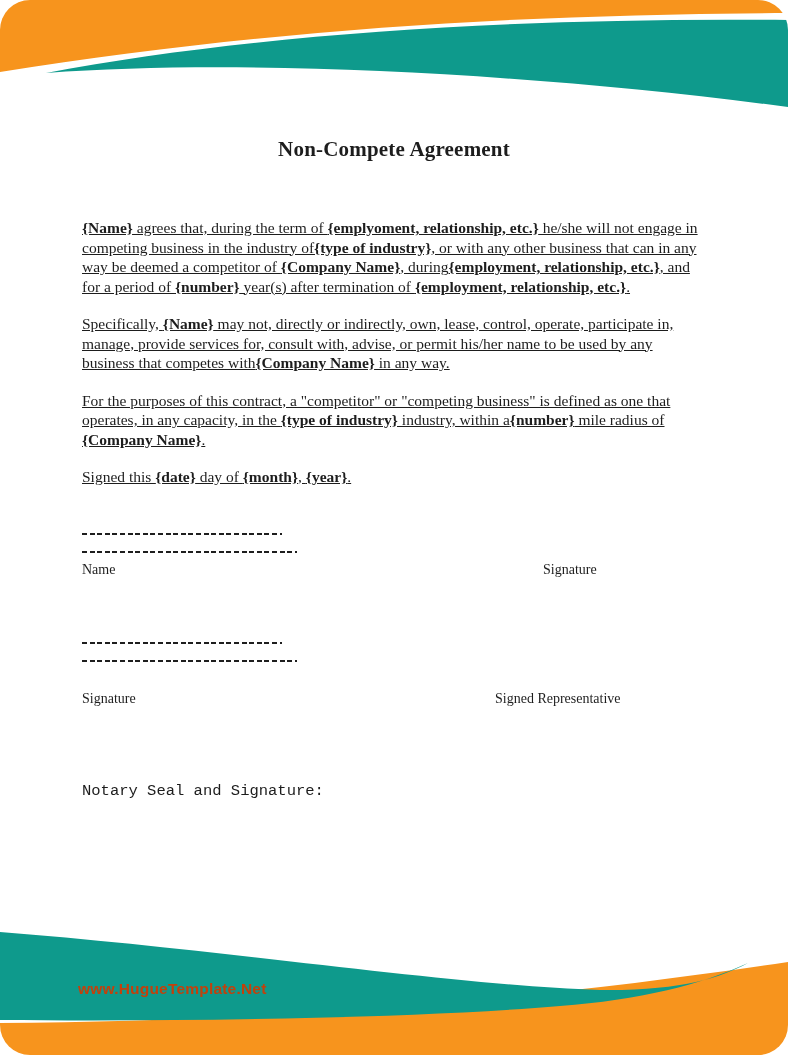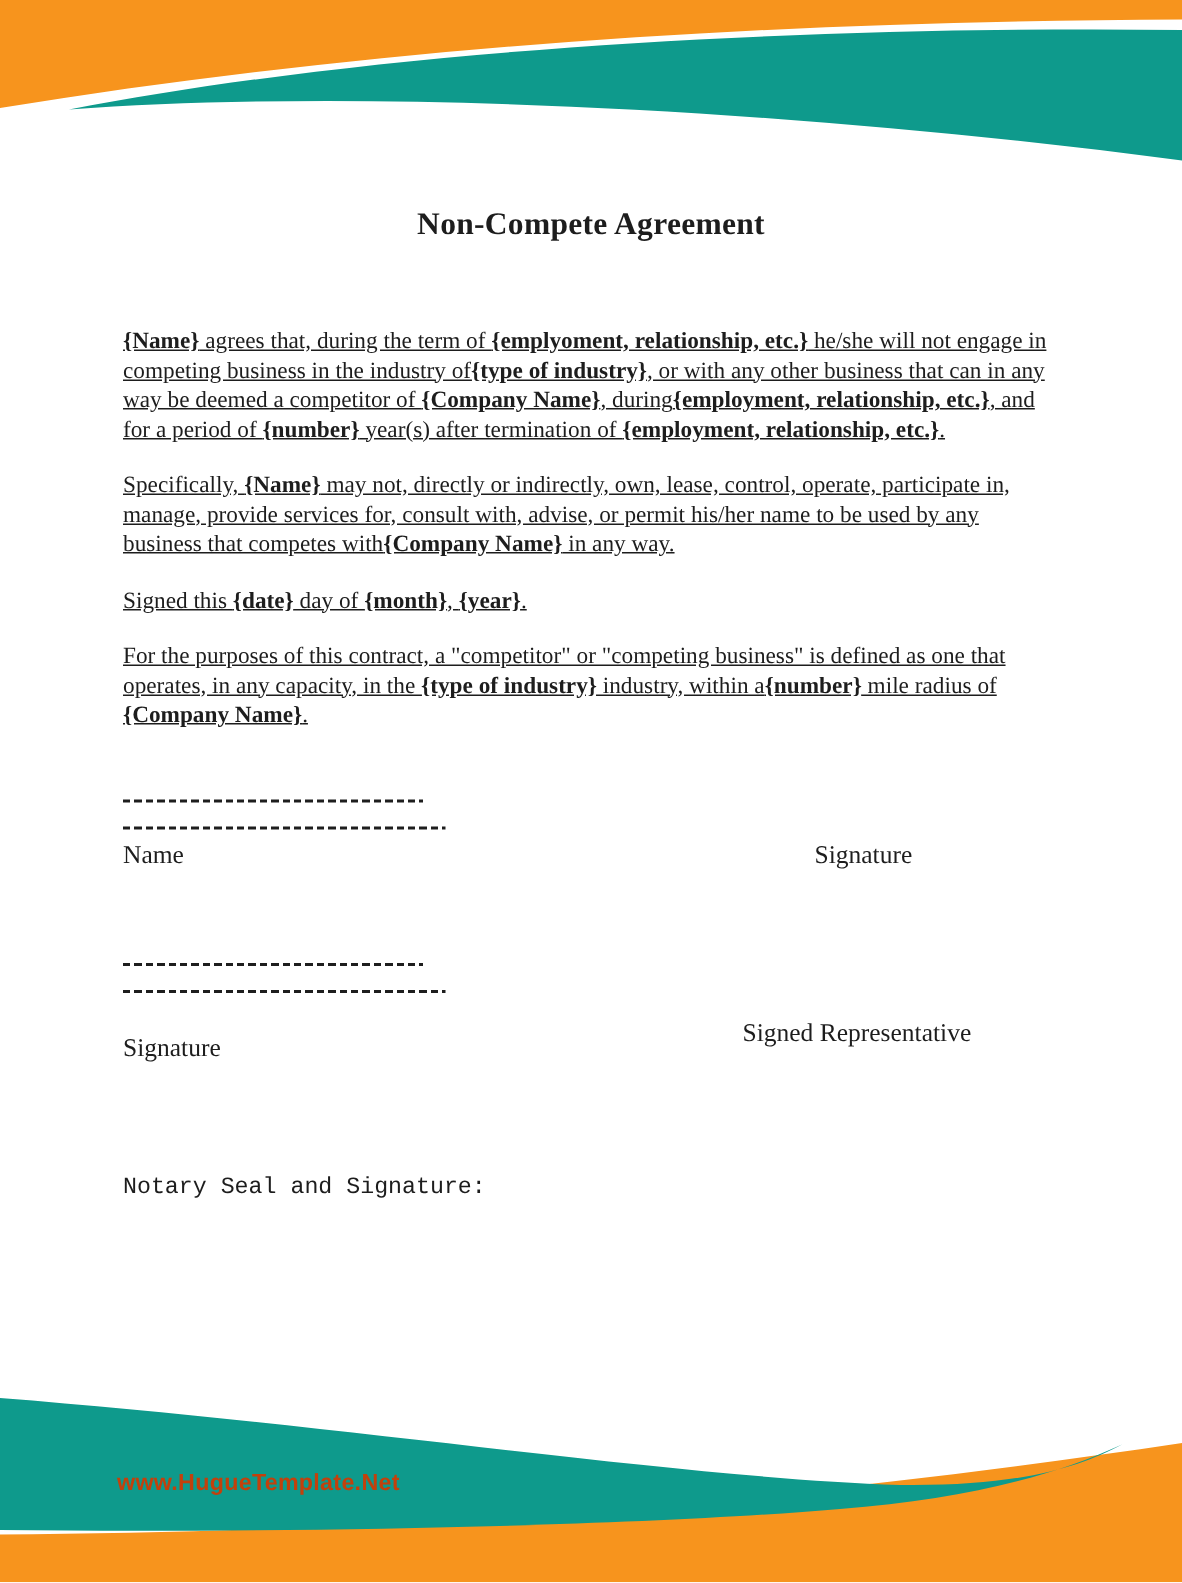--- a/index.html
+++ b/index.html
@@ -4,20 +4,21 @@
 <style>
   html, body { margin: 0; padding: 0; background: #ffffff; }
   .page {
     position: relative;
     width: 788px;
     height: 1055px;
     background: #ffffff;
     overflow: hidden;
     font-family: "Liberation Serif", "DejaVu Serif", serif;
     color: #1d1d1d;
+    border-radius: 30px;
   }
   .deco { position: absolute; left: 0; width: 788px; height: 125px; display: block; }
   .deco-top { top: 0; }
   .deco-bottom { bottom: 0; }
 
   .content {
     position: absolute;
     left: 82px;
     top: 0;
     width: 624px;
@@ -43,22 +44,22 @@
   .sig-block-1 { margin-top: 46px; }
   .sig-block-2 { margin-top: 63px; }
   .dash-line {
     height: 2px;
     background: repeating-linear-gradient(90deg, #1e1e1e 0 5px, transparent 5px 7.6px);
   }
   .dash-a { width: 200px; margin-bottom: 16px; }
   .dash-b { width: 215px; margin-bottom: 7px; }
   .sig-row {
     display: flex;
-    align-items: center;
-    font-size: 17px;
+    align-items: flex-end;
+    font-size: 14px;
     line-height: 19.5px;
   }
   .sig-left-1 { width: 461px; flex: none; }
   .sig-left-2 { width: 413px; flex: none; }
   .notary { margin: 74px 0 0 0; font-family: Liberation Mono, monospace; }
 
   .footer-url {
     position: absolute;
     left: 78px;
     top: 980px;
@@ -84,22 +85,22 @@
     <path d="M0,93 C280,91 520,72 788,32 L788,125 H0 Z" fill="#F7941D"></path>
     <path d="M0,2 C230,20 450,55 600,60 C680,61 720,48 748,33 C700,55 640,70 560,76 C420,88 180,92 0,90 Z" fill="#0E9A8C"></path>
   </svg>
 
   <div class="content">
     <h1 class="title">Non-Compete Agreement</h1>
 
     <div class="paras">
       <p><b>{Name}</b><span> agrees that, during the term of </span><b>{emplyoment, relationship, etc.}</b><span> he/she will not engage in competing business in the industry of</span><b>{type of industry}</b><span>, or with any other business that can in any way be deemed a competitor of </span><b>{Company Name}</b><span>, during</span><b>{employment, relationship, etc.}</b><span>, and for a period of </span><b>{number}</b><span> year(s) after termination of </span><b>{employment, relationship, etc.}</b><span>.</span></p>
       <p><span>Specifically, </span><b>{Name}</b><span> may not, directly or indirectly, own, lease, control, operate, participate in, manage, provide services for, consult with, advise, or permit his/her name to be used by any business that competes with</span><b>{Company Name}</b><span> in any way.</span></p>
+      <p><span>For the purposes of this contract, a "competitor" or "competing business" is defined as one that operates, in any capacity, in the </span><b>{type of industry}</b><span> industry, within a</span><b>{number}</b><span> mile radius of </span><b>{Company Name}</b><span>.</span></p>
       <p><span>Signed this </span><b>{date}</b><span> day of </span><b>{month}</b><span>, </span><b>{year}</b><span>.</span></p>
-      <p><span>For the purposes of this contract, a "competitor" or "competing business" is defined as one that operates, in any capacity, in the </span><b>{type of industry}</b><span> industry, within a</span><b>{number}</b><span> mile radius of </span><b>{Company Name}</b><span>.</span></p>
     </div>
 
     <div class="sig-block sig-block-1">
       <div class="dash-line dash-a"></div>
       <div class="dash-line dash-b"></div>
       <div class="sig-row">
         <span class="sig-left-1">Name</span>
         <span>Signature</span>
       </div>
     </div>

